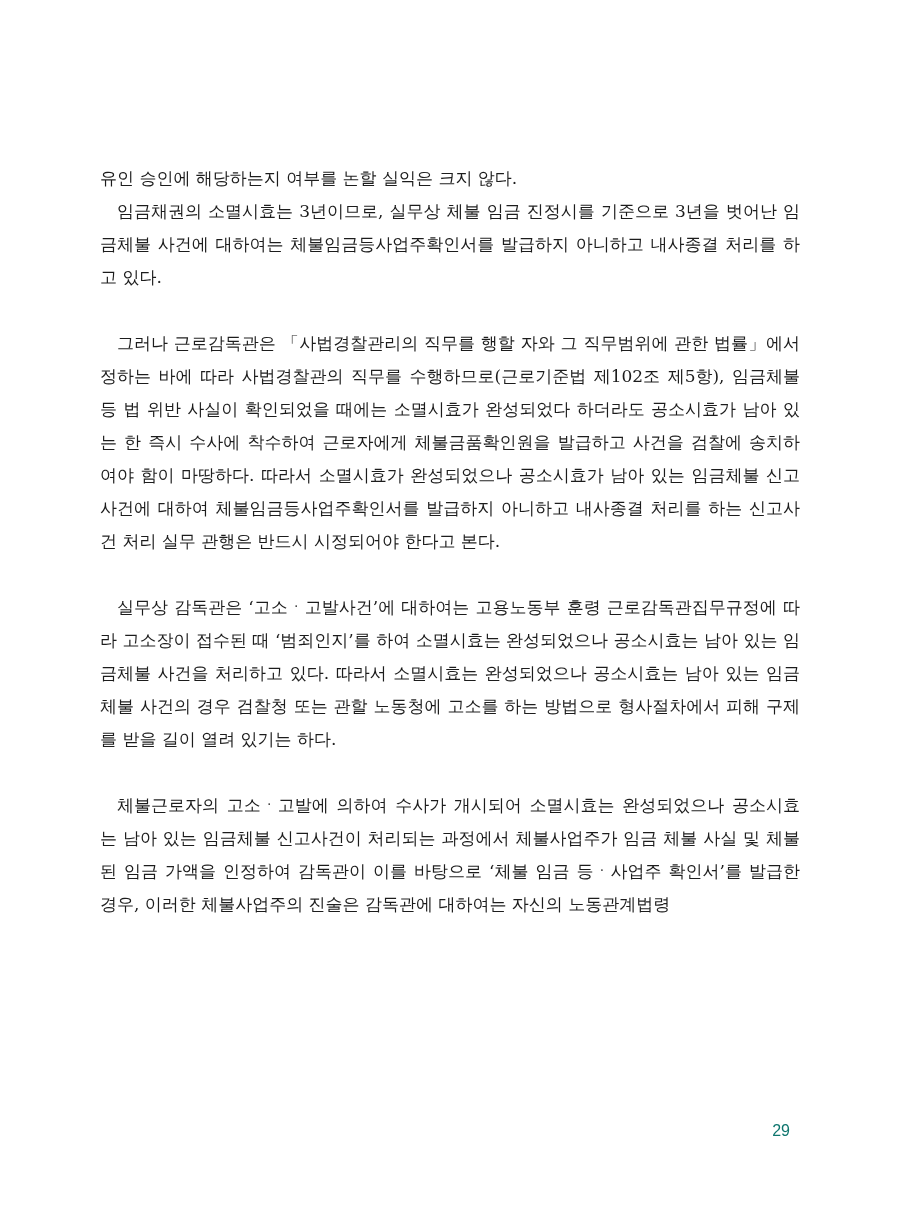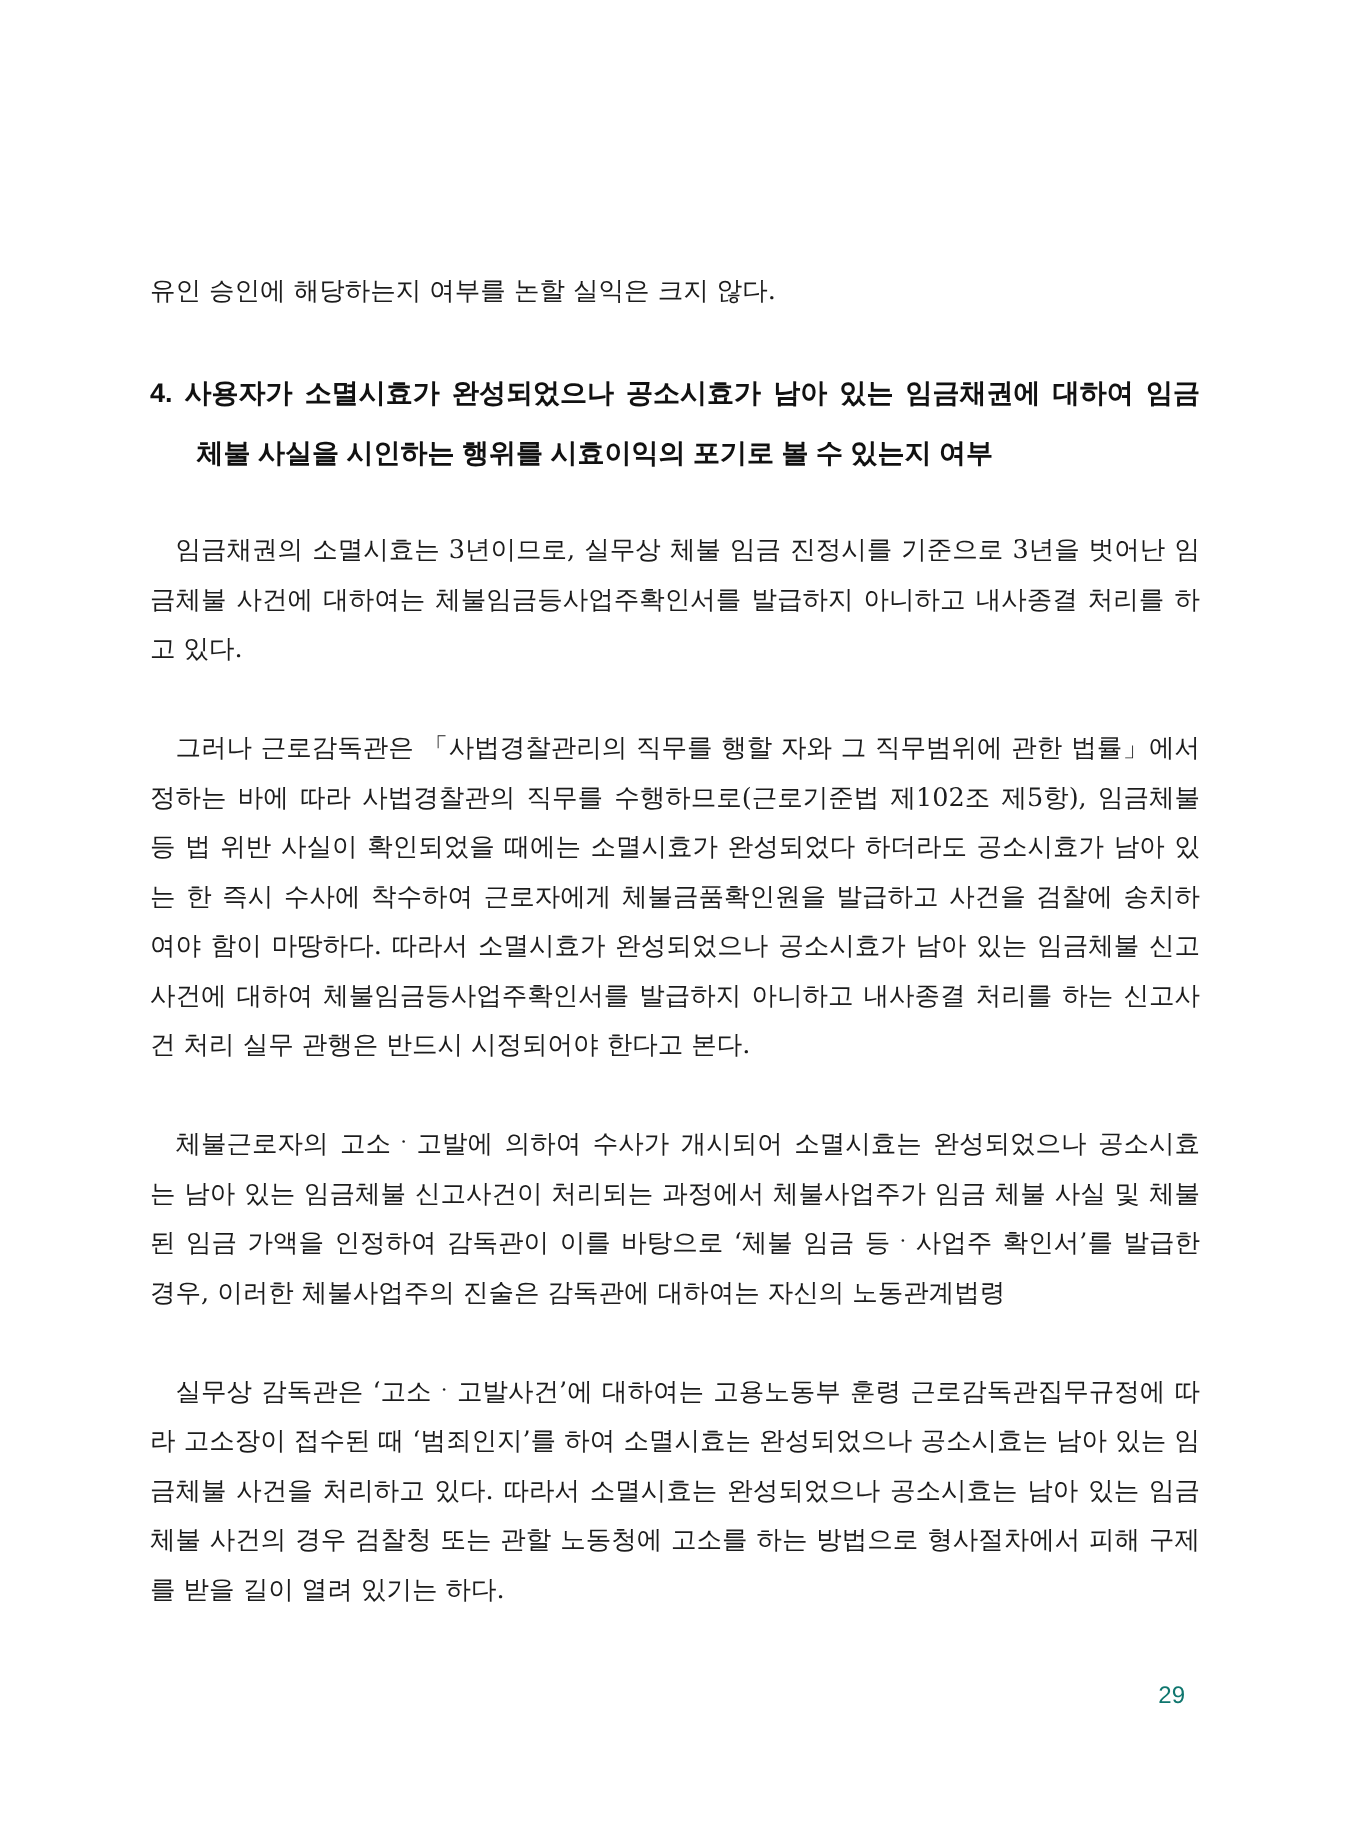--- a/index.html
+++ b/index.html
@@ -56,21 +56,21 @@
     font-size: 16px;
     letter-spacing: 0.5px;
     color: #1f1f1f;
     white-space: nowrap;
   }
 
   
   .content {
     position: absolute;
     left: 100px;
-    top: 178px;
+    top: 162px;
     width: 700px;
     font-size: 17px;
     line-height: 33px;
     text-align: justify;
     word-break: break-all;
   }
   .intro {
     margin: 0;
   }
   .section-heading {
@@ -107,23 +107,22 @@
 </style>
 </head>
 <body>
 
 <div class="page">
 
 
   <div class="content">
     <p class="intro">유인 승인에 해당하는지 여부를 논할 실익은 크지 않다.</p>
 
-    <div class="section-heading"><span class="h-num">4.</span><span>사용자가 소멸시효가 완성되었으나 공소시효가 남아 있는 임금채권에 대하여 임금 체불 사실을 시인하는 행위를 시효이익의 포기로 볼 수 있는지 여부</span></div>
 
     <p class="body-p">임금채권의 소멸시효는 3년이므로, 실무상 체불 임금 진정시를 기준으로 3년을 벗어난 임금체불 사건에 대하여는 체불임금등사업주확인서를 발급하지 아니하고 내사종결 처리를 하고 있다.</p>
     <p class="body-p">그러나 근로감독관은 「사법경찰관리의 직무를 행할 자와 그 직무범위에 관한 법률」에서 정하는 바에 따라 사법경찰관의 직무를 수행하므로(근로기준법 제102조 제5항), 임금체불 등 법 위반 사실이 확인되었을 때에는 소멸시효가 완성되었다 하더라도 공소시효가 남아 있는 한 즉시 수사에 착수하여 근로자에게 체불금품확인원을 발급하고 사건을 검찰에 송치하여야 함이 마땅하다. 따라서 소멸시효가 완성되었으나 공소시효가 남아 있는 임금체불 신고사건에 대하여 체불임금등사업주확인서를 발급하지 아니하고 내사종결 처리를 하는 신고사건 처리 실무 관행은 반드시 시정되어야 한다고 본다.</p>
+    <p class="body-p">실무상 감독관은 ‘고소ㆍ고발사건’에 대하여는 고용노동부 훈령 근로감독관집무규정에 따라 고소장이 접수된 때 ‘범죄인지’를 하여 소멸시효는 완성되었으나 공소시효는 남아 있는 임금체불 사건을 처리하고 있다. 따라서 소멸시효는 완성되었으나 공소시효는 남아 있는 임금체불 사건의 경우 검찰청 또는 관할 노동청에 고소를 하는 방법으로 형사절차에서 피해 구제를 받을 길이 열려 있기는 하다.</p>
     <p class="body-p">체불근로자의 고소ㆍ고발에 의하여 수사가 개시되어 소멸시효는 완성되었으나 공소시효는 남아 있는 임금체불 신고사건이 처리되는 과정에서 체불사업주가 임금 체불 사실 및 체불된 임금 가액을 인정하여 감독관이 이를 바탕으로 ‘체불 임금 등ㆍ사업주 확인서’를 발급한 경우, 이러한 체불사업주의 진술은 감독관에 대하여는 자신의 노동관계법령</p>
-    <p class="body-p">실무상 감독관은 ‘고소ㆍ고발사건’에 대하여는 고용노동부 훈령 근로감독관집무규정에 따라 고소장이 접수된 때 ‘범죄인지’를 하여 소멸시효는 완성되었으나 공소시효는 남아 있는 임금체불 사건을 처리하고 있다. 따라서 소멸시효는 완성되었으나 공소시효는 남아 있는 임금체불 사건의 경우 검찰청 또는 관할 노동청에 고소를 하는 방법으로 형사절차에서 피해 구제를 받을 길이 열려 있기는 하다.</p>
   </div>
 
   <div class="page-number">29</div>
 
 </div>
 
 </body></html>

